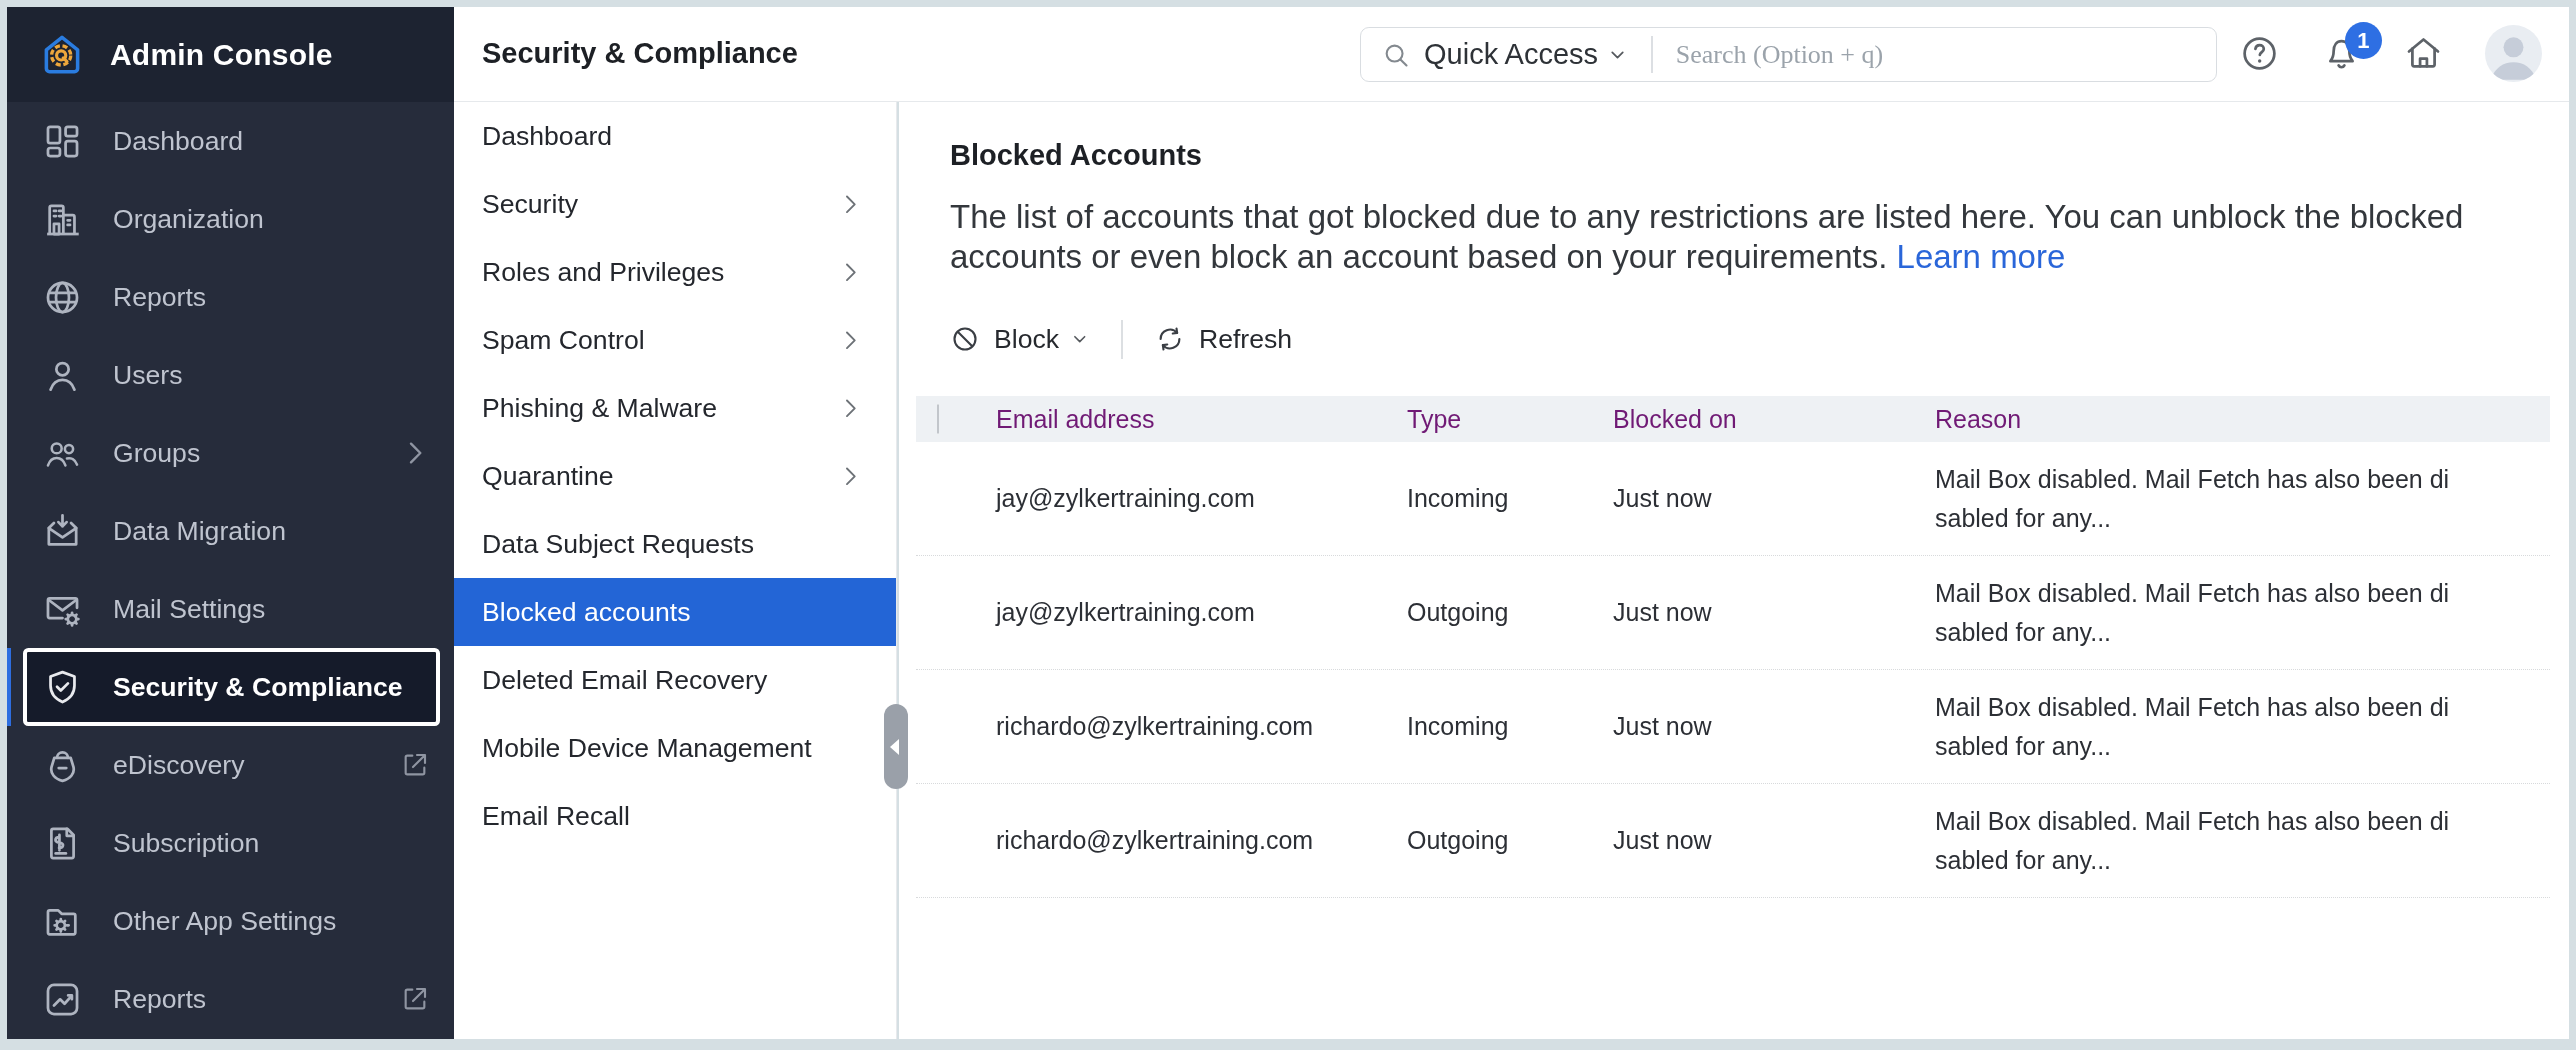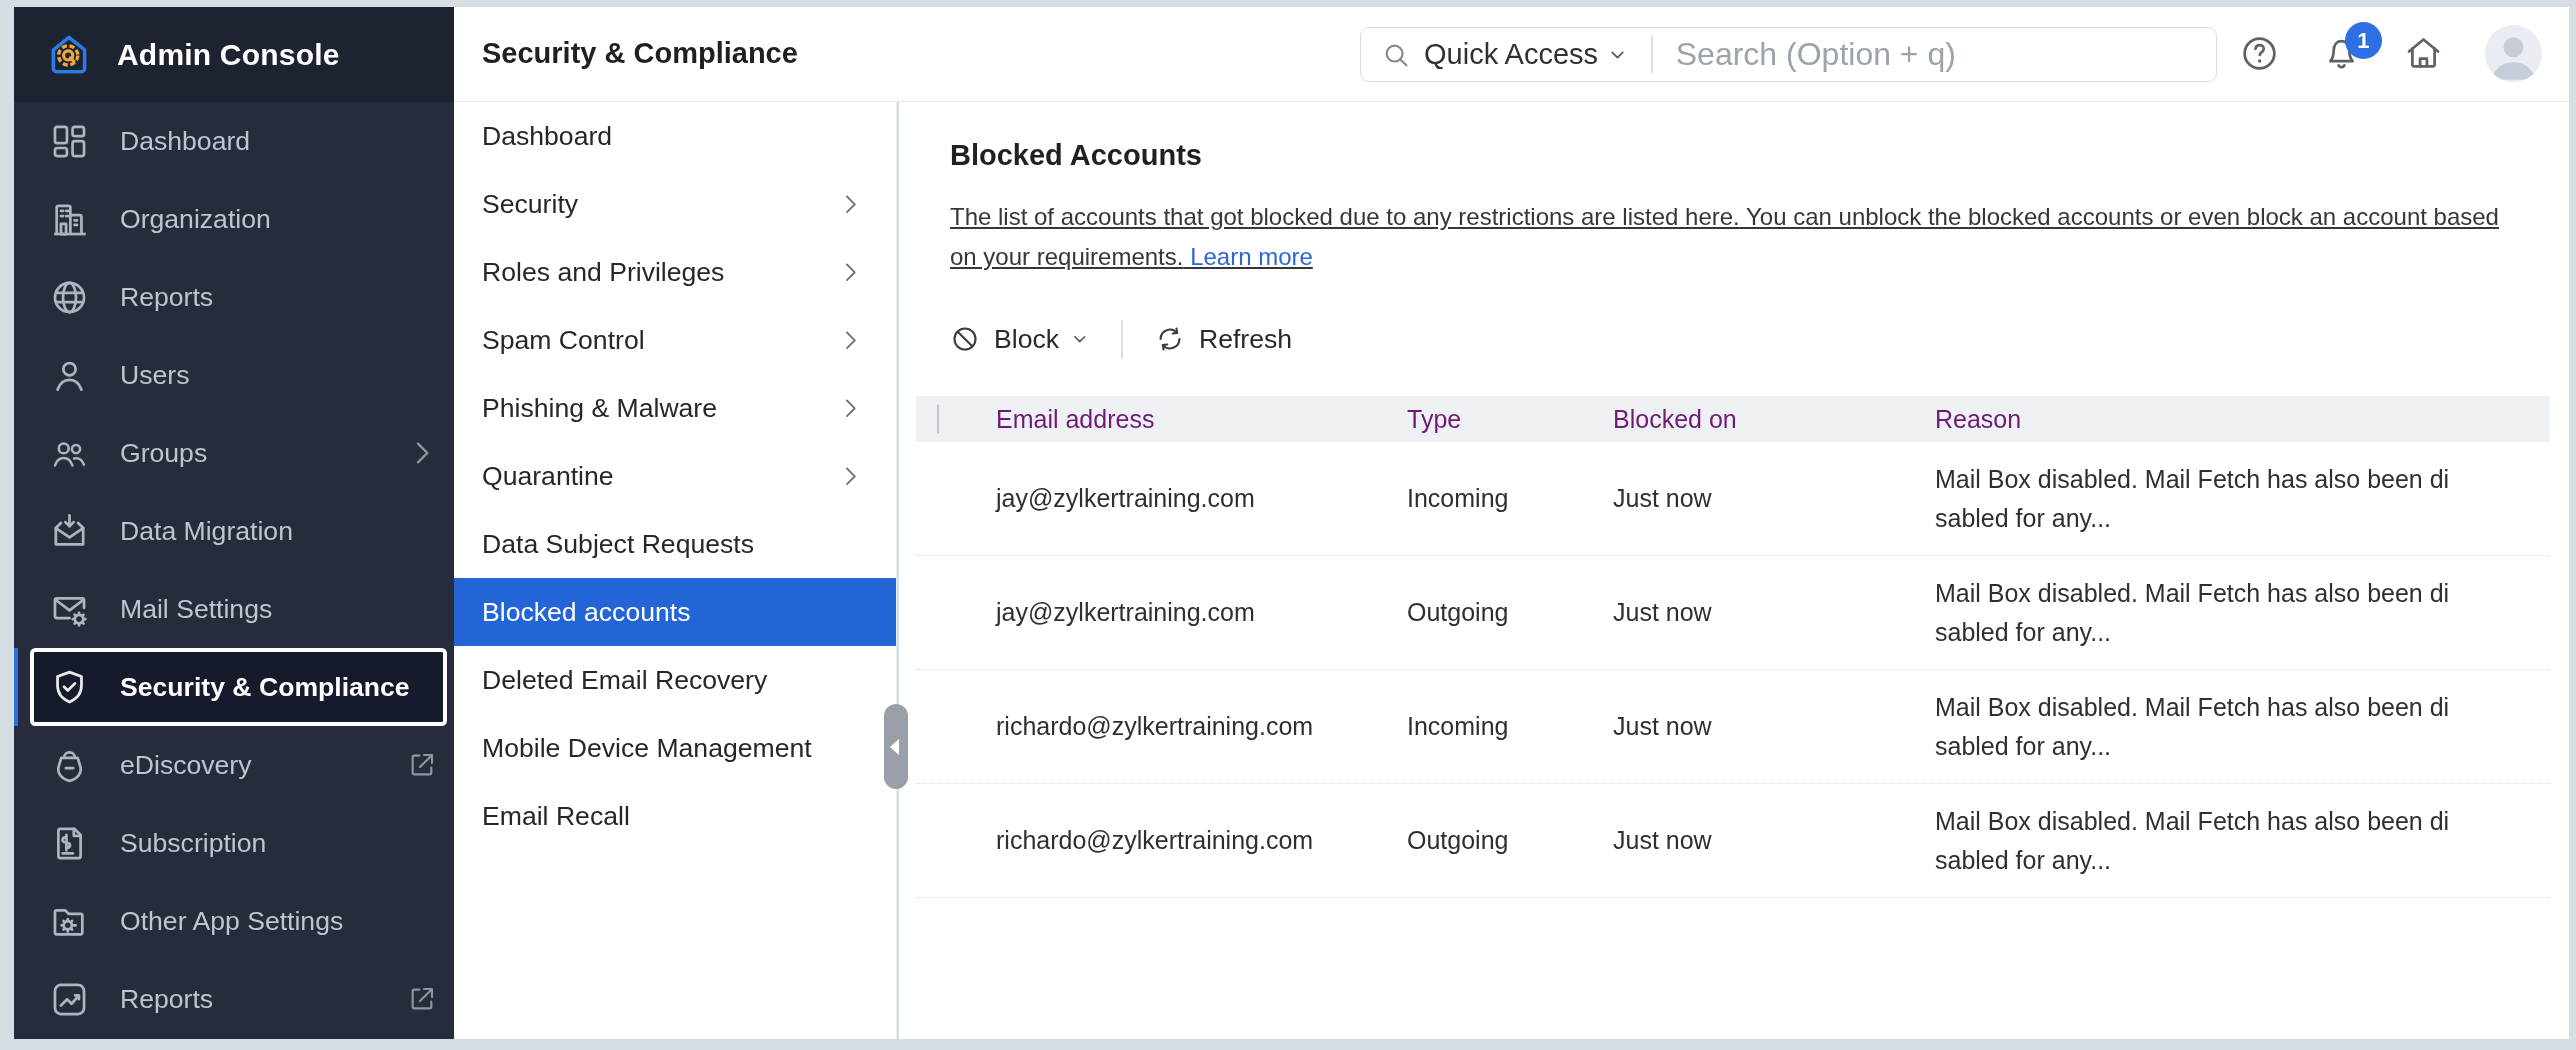--- a/index.html
+++ b/index.html
@@ -2,21 +2,21 @@
 <html style="font-size:14px"><head>
 <meta charset="utf-8">
 <style>
   * { margin:0; padding:0; box-sizing:border-box; }
   html,body { width:2576px; height:1051px; }
   body { font-family:"Liberation Sans","DejaVu Sans",sans-serif; background:#d5dfe3; position:relative; overflow:hidden; }
 
   .frame { position:absolute; inset:0; background:#d5dfe3; }
 
   
-  .sidebar { position:absolute; left:14px; top:7px; width:447px; bottom:12.4px; background:#262c3b; overflow:hidden; }
+  .sidebar { position:absolute; left:7px; top:7px; width:447px; bottom:12.4px; background:#262c3b; overflow:hidden; }
   .sb-header { height:95px; background:#1d2331; display:flex; align-items:center; padding-left:30px; }
   .sb-logo { width:50px; height:50px; flex:0 0 auto; }
   .sb-apptitle { color:#ffffff; font-size:30px; font-weight:bold; margin-left:23px; letter-spacing:0.2px; }
   .sb-nav { position:absolute; top:95px; left:0; right:0; bottom:0; }
   .sb-item { height:78px; display:flex; align-items:center; padding-left:35px; color:#bfc4cf; cursor:pointer; position:relative; }
   .sb-item .sb-ic { width:41px; height:41px; flex:0 0 auto; color:#aeb4c0; }
   .sb-item .sb-ic svg { width:100%; height:100%; }
   .sb-label { font-size:26.6px; margin-left:30px; white-space:nowrap; }
   .sb-right { position:absolute; right:23px; width:32px; height:32px; color:#8f95a2; }
   .sb-right svg { width:100%; height:100%; }
@@ -28,21 +28,21 @@
   
   .topbar { position:absolute; left:454px; top:7px; right:7px; height:95px; background:#ffffff; border-bottom:1.8px solid #e6e9ec; }
   .tb-title { position:absolute; left:28px; top:0; height:93px; display:flex; align-items:center; font-size:29px; font-weight:bold; color:#1d2025; }
   .searchbox { position:absolute; left:906px; top:20.4px; width:857px; height:55px; border:1.8px solid #d9dde1; border-radius:8.9px; display:flex; align-items:center; padding:0 17.7px 0 21px; background:#fff; }
   .search-ic { width:28px; height:28px; color:#83898f; flex:0 0 auto; }
   .search-ic svg { width:100%; height:100%; }
   .qa-label { font-size:29px; color:#2e3237; margin-left:14px; white-space:nowrap; cursor:pointer; }
   .qa-chev { width:21px; height:21px; color:#55595e; margin-left:8.9px; }
   .qa-chev svg { width:100%; height:100%; }
   .search-divider { width:1.8px; height:37px; background:#dcdfe3; margin:0 23px; }
-  .search-input { border:none; outline:none; flex:1; font-size:32px; color:#2e3237; font-family:Liberation Sans, sans-serif; }
+  .search-input { border:none; outline:none; flex:1; font-size:26px; color:#2e3237; font-family:Liberation Serif, serif; }
   .search-input::placeholder { color:#9ba3ab; }
   .tb-icons { position:absolute; right:26.6px; top:0; height:93px; display:flex; align-items:center; gap:41px; }
   .tb-icbox { width:41px; height:41px; color:#5d6268; position:relative; cursor:pointer; }
   .tb-icbox svg { width:100%; height:100%; }
   .badge { position:absolute; top:-10.6px; right:-19.5px; min-width:37px; height:37px; border-radius:18.6px; background:#2e6fe3; color:#fff; font-size:22px; font-weight:bold; display:flex; align-items:center; justify-content:center; }
   .avatar { width:57px; height:57px; border-radius:50%; background:#e9edf2; overflow:hidden; cursor:pointer; position:relative; }
   .avatar svg { width:100%; height:100%; }
 
   
   .panel { position:absolute; left:454px; top:102px; width:443px; bottom:12.4px; background:#ffffff; border-right:1.8px solid #e8eaed; }
@@ -50,21 +50,21 @@
   .pn-chev { position:absolute; right:32px; width:26.6px; height:26.6px; color:#6d7277; }
   .pn-chev svg { width:100%; height:100%; }
   .pn-item.selected { background:#2365d6; color:#ffffff; }
   .collapse-handle { position:absolute; right:-12.4px; top:602px; width:24px; height:85px; background:#9aa0a9; border-radius:12.4px; z-index:6; display:flex; align-items:center; justify-content:center; cursor:pointer; }
   .collapse-handle .tri { width:0; height:0; border-top:8px solid transparent; border-bottom:8px solid transparent; border-right:9.7px solid #ffffff; margin-right:3.5px; }
 
   
   .main { position:absolute; left:899px; top:102px; right:7px; bottom:12.4px; background:#ffffff; overflow:hidden; }
   .content { padding:37px 53px 0 51px; }
   .mc-heading { font-size:29px; font-weight:bold; color:#1d2025; }
-  .mc-desc { margin-top:25px; font-size:24px; line-height:40px; color:#33373c; max-width:1630px;text-decoration:underline; }
+  .mc-desc { margin-top:25px; font-size:33px; line-height:40px; color:#33373c; max-width:1630px; }
   .mc-desc a { color:#2a66d9; text-decoration:none; cursor:pointer; }
   .toolbar { margin-top:43px; display:flex; align-items:center; }
   .tool-btn { display:flex; align-items:flex-start; font-size:26.6px; color:#26292e; cursor:pointer; }
   .tool-ic { width:30px; height:30px; color:#3a3e44; margin-right:14px; }
   .tool-ic svg { width:100%; height:100%; }
   .tool-chev { width:19.5px; height:19.5px; color:#55595e; margin-left:10.6px; }
   .tool-chev svg { width:100%; height:100%; }
   .tool-sep { width:1.8px; height:39px; background:#dcdfe2; margin:0 32px; }
 
   .table { margin:37px -34px 0 -34px; }

